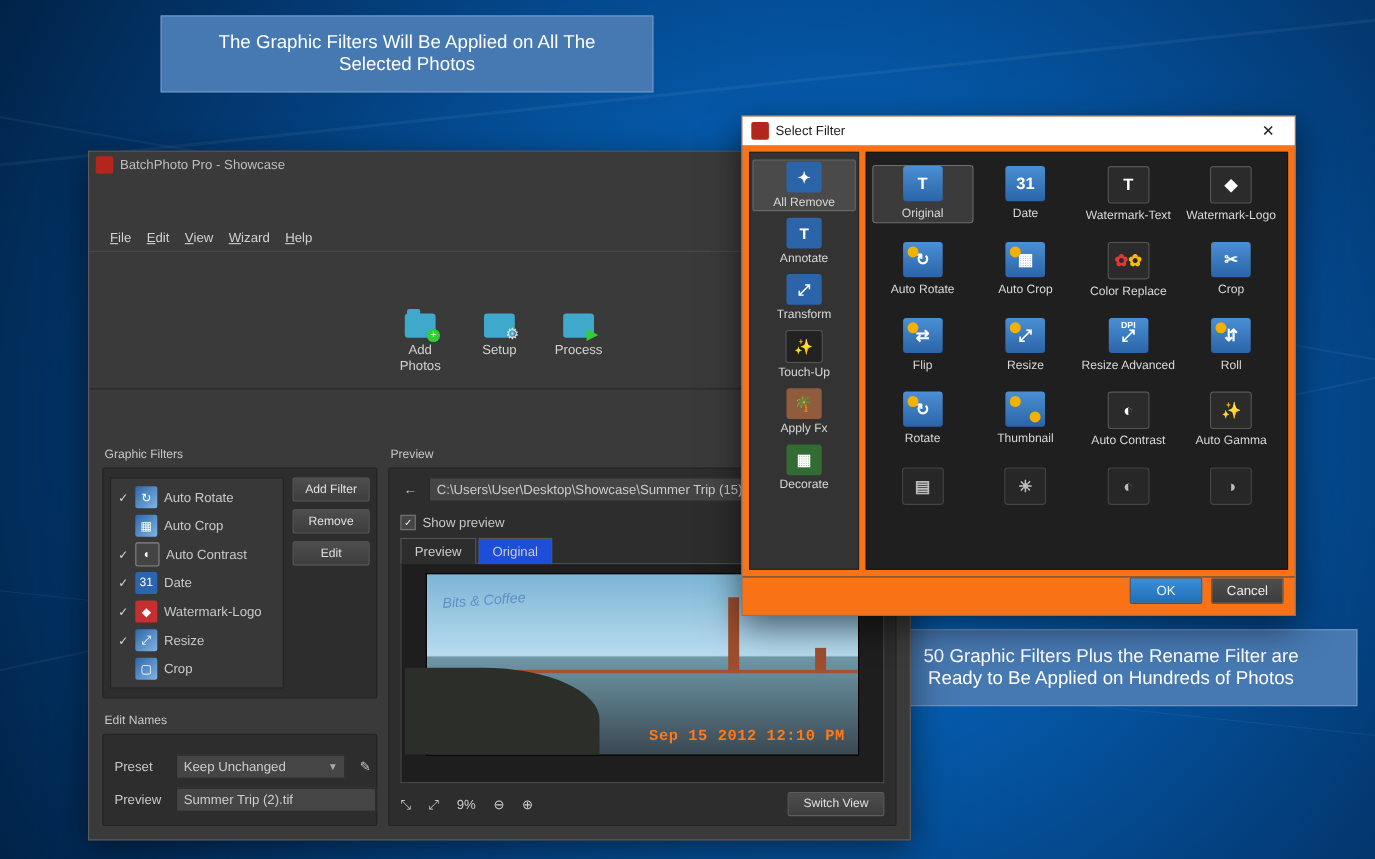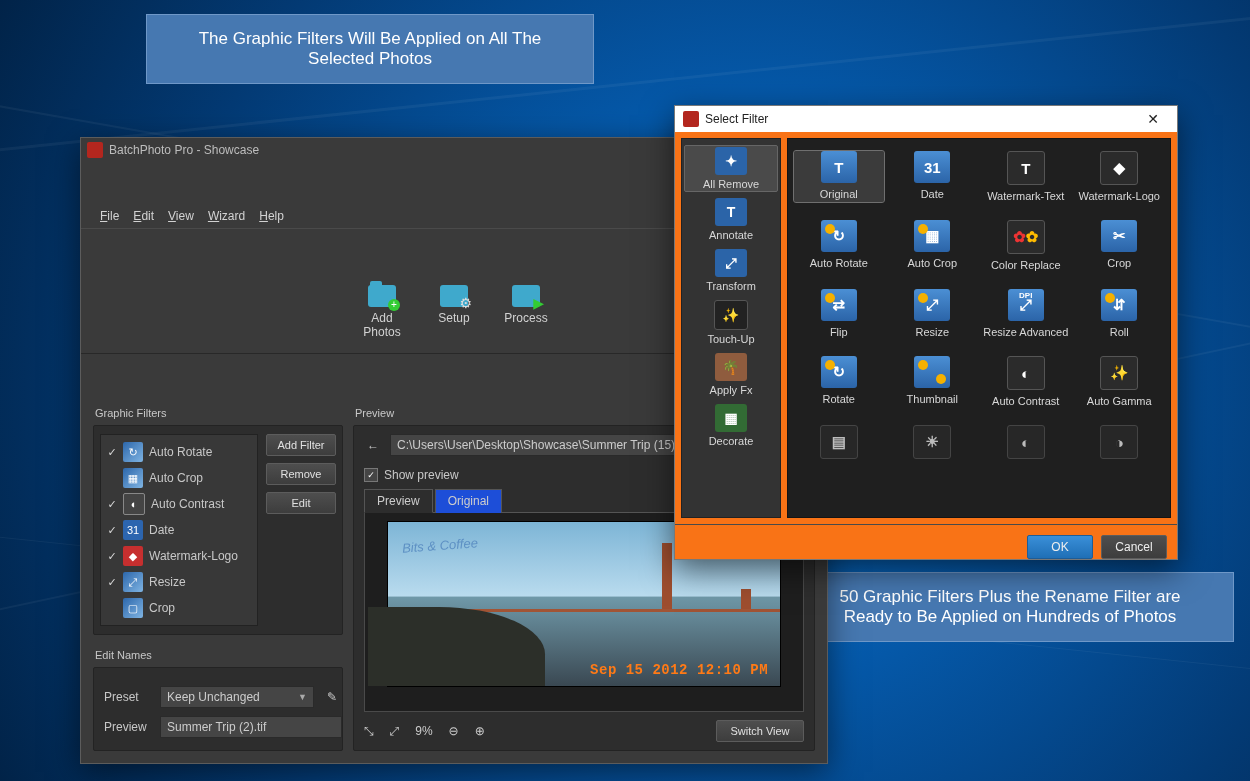--- a/index.html
+++ b/index.html
@@ -165,21 +165,21 @@
   .grid{ display:grid; grid-template-columns:repeat(4, 1fr); row-gap:18px; column-gap:4px; }
   .gcell{ text-align:center; color:#d8d8d8; font-size:11px;}
   .gcell .gic{ width:36px;height:32px;margin:0 auto 5px auto;border-radius:3px;display:flex;align-items:center;justify-content:center;font-size:15px;font-weight:bold;color:#fff; position:relative;}
   .gic.blue{ background:linear-gradient(#4b8fd4,#2b64a8);}
   .gic.dark{ background:#2b2b2b; border:1px solid #555;}
   .gic .sun{ position:absolute; width:10px;height:10px;background:#f5b100;border-radius:50%; left:4px; top:4px;}
   .gic .sun2{ position:absolute; width:10px;height:10px;background:#f5b100;border-radius:50%; right:4px; bottom:4px;}
   .gcell.sel{ background:#3b3b3b; outline:1px solid #6f6f6f; padding-bottom:2px; border-radius:2px;}
   .last-row .gic{ opacity:.7; }
 
-  .dlg-btns{ height:34px; display:flex; justify-content:flex-end; align-items:flex-end; gap:8px; padding:0 10px; border-top:1px solid #4a4a4a;}
+  .dlg-btns{ height:34px; display:flex; justify-content:flex-end; align-items:flex-start; gap:8px; padding:0 10px; border-top:1px solid #4a4a4a;}
   .dlg-btn{ width:64px; height:22px; display:flex;align-items:center;justify-content:center; color:#eee; font-size:12px; border-radius:2px;}
   .dlg-btn.ok{ background:linear-gradient(#3a8fd8,#1f6fb6); border:1px solid #1f5d96;}
   .dlg-btn.cancel{ background:linear-gradient(#4e4e4e,#3d3d3d); border:1px solid #5c5c5c;}
 </style>
 </head>
 <body>
 
 <div class="ray ray1"></div>
 <div class="ray ray2"></div>
 <div class="ray ray3"></div>

